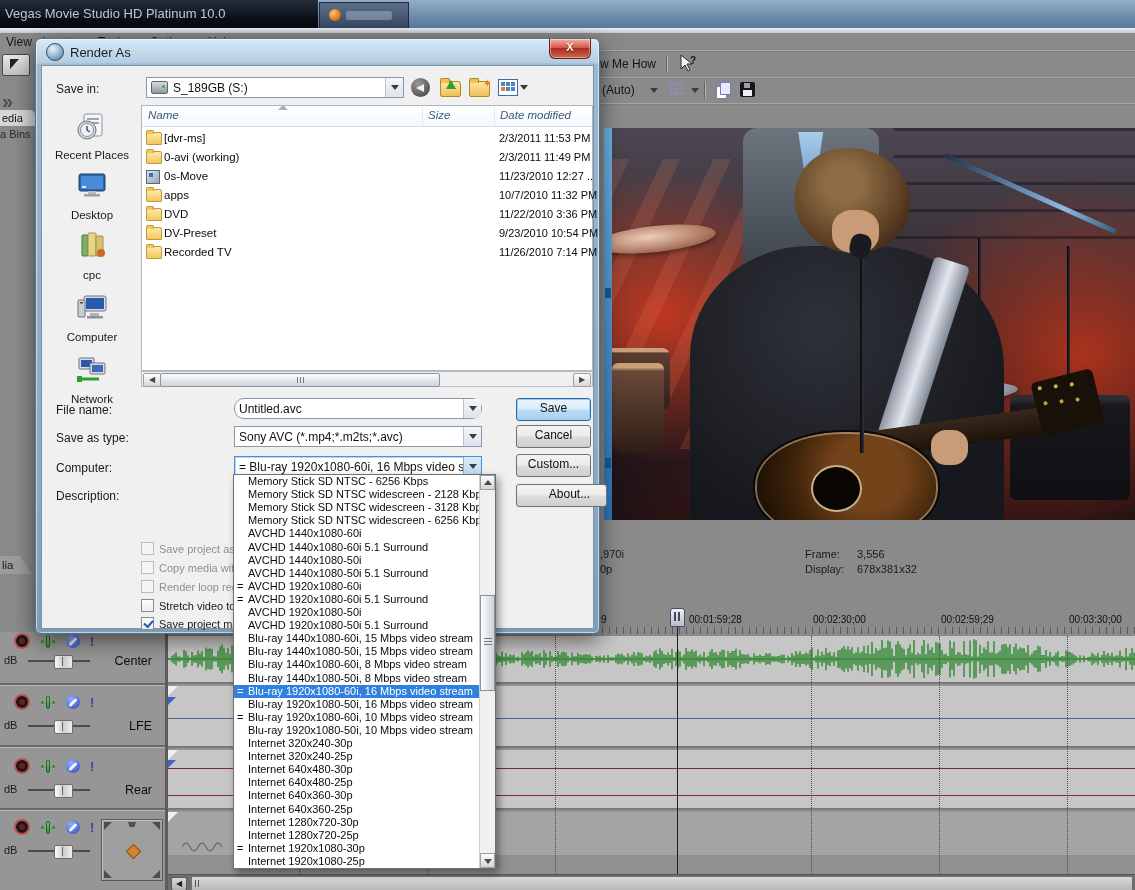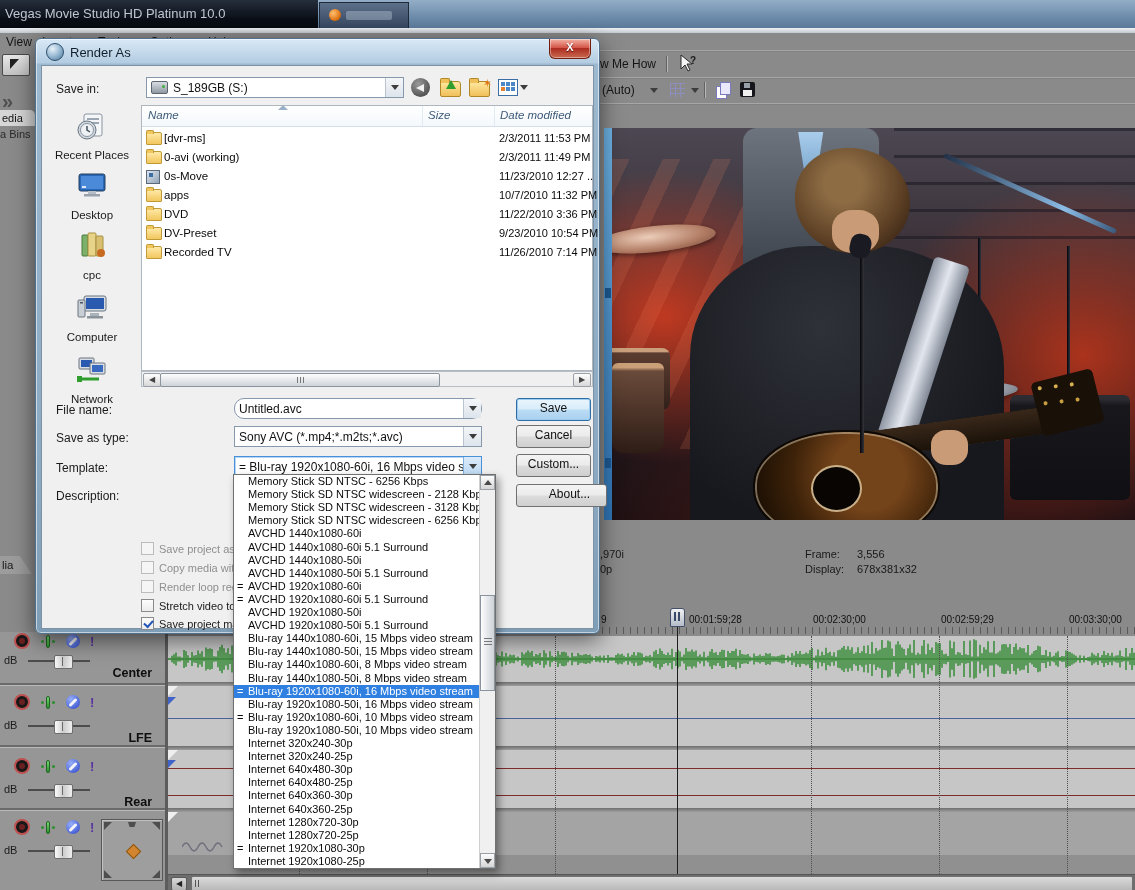--- a/index.html
+++ b/index.html
@@ -151,21 +151,21 @@
   .ic-mute{width:14px;height:14px;border-radius:50%;background:radial-gradient(circle at 35% 30%,#97aef8,#4a64d8 70%,#2c3fa8);position:relative;}
   .ic-mute::after{content:"";position:absolute;left:2px;top:5.5px;width:10px;height:3px;background:#f2f4fa;border-radius:2px;transform:rotate(-45deg);}
   .ic-excl{font-size:13px;font-weight:bold;color:#5a34a2;line-height:13px;}
   .dbrow{position:absolute;left:4px;height:14px;width:158px;}
   .dbrow .db{position:absolute;left:0;top:0;font-size:11px;color:#1c1c1c;}
   .mslider{position:absolute;left:24px;top:1px;width:62px;height:12px;}
   .mslider::before{content:"";position:absolute;left:0;top:5px;width:62px;height:2px;background:#4c4c4c;}
   .mthumb{position:absolute;left:26px;top:0;width:17px;height:12px;border:1px solid #6e6e6e;border-radius:2px;
      background:linear-gradient(90deg,#fafafa,#cdcdcd 50%,#efefef);}
   .mthumb::after{content:"";position:absolute;left:7px;top:1px;width:1px;height:9px;background:#6a6a6a;}
-  .mname{position:absolute;right:10px;top:12px;font-size:12.5px;font-weight:bold;color:#0e0e0e;}
+  .mname{position:absolute;right:10px;top:0;font-size:12.5px;font-weight:normal;color:#0e0e0e;}
   .panner{position:absolute;right:2px;top:9px;width:60px;height:60px;background:#9e9e9e;border:1px solid #585858;
      box-shadow:inset 1px 1px 0 #c2c2c2;}
   .spk{position:absolute;width:0;height:0;}
   .spk.tl{left:2px;top:2px;border-top:8px solid #4e4e4e;border-right:8px solid transparent;}
   .spk.tr{right:2px;top:2px;border-top:8px solid #4e4e4e;border-left:8px solid transparent;}
   .spk.bl{left:2px;bottom:2px;border-bottom:8px solid #4e4e4e;border-right:8px solid transparent;}
   .spk.br{right:2px;bottom:2px;border-bottom:8px solid #4e4e4e;border-left:8px solid transparent;}
   .spk.tc{left:26px;top:2px;width:8px;height:5px;background:#4e4e4e;border:none;clip-path:polygon(20% 100%,80% 100%,100% 0,0 0);}
   .pan-dot{position:absolute;left:26px;top:26px;width:9px;height:9px;background:#d2852e;border:1px solid #8a5510;transform:rotate(45deg);}
 
@@ -598,21 +598,21 @@
 
       <span class="lbl" style="left:14px;top:365px;">Save as type:</span>
       <div class="combo" style="left:192px;top:360px;width:248px;height:21px;">
         <span class="val">Sony AVC (*.mp4;*.m2ts;*.avc)</span>
         <span class="cbtn">
             <span class="dd-arrow"></span>
           </span>
       </div>
       <div class="btn" style="left:474px;top:359px;">Cancel</div>
 
-      <span class="lbl" style="left:14px;top:395px;">Template:</span>
+      <span class="lbl" style="left:14px;top:395px;">Computer:</span>
       <div class="combo focus" style="left:192px;top:390px;width:248px;height:21px;">
         <span class="val">= Blu-ray 1920x1080-60i, 16 Mbps video stream</span>
         <span class="cbtn">
             <span class="dd-arrow"></span>
           </span>
       </div>
       <div class="btn" style="left:474px;top:388px;">Custom...</div>
 
       <span class="lbl" style="left:14px;top:423px;">Description:</span>
       <div class="btn" style="left:474px;top:418px;padding-left:16px;">About...</div>

